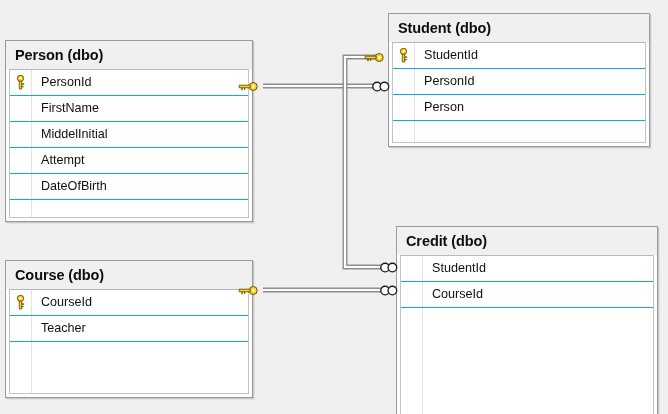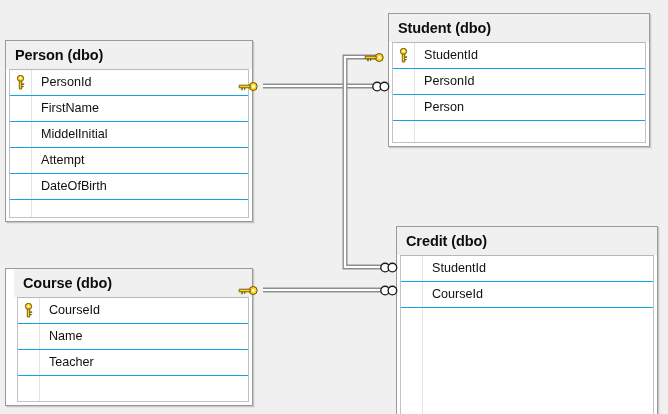--- a/index.html
+++ b/index.html
@@ -168,41 +168,37 @@
           </div>
           <div class="col-row">
             <div class="key-cell"></div>
             <div class="col-name">Person</div>
           </div>
           <div class="col-row filler-row">
             <div class="key-cell"></div>
           </div>
         </div>
       </div>
-      <div class="table-box" style="left: 5px; top: 268px; width: 248px; height: 138px; padding-left: 8px;">
+      <div class="table-box" style="left: 5px; top: 260px; width: 248px; height: 138px;">
         <div class="table-header">Course (dbo)</div>
         <div class="table-grid">
           <div class="col-row">
             <div class="key-cell">
               <svg class="vkey" viewBox="0 0 11 15">
                 <circle cx="5.5" cy="3.4" r="3.1" fill="#ffd21e" stroke="#6b5400" stroke-width="1"></circle>
                 <circle cx="5.5" cy="3.2" r="1.1" fill="#ffffff"></circle>
                 <path d="M4.3 6.2 H6.7 V14 H4.3 Z" fill="#ffd21e" stroke="#6b5400" stroke-width="0.9"></path>
                 <path d="M6.7 9.1 H9.2" stroke="#6b5400" stroke-width="1.4"></path>
                 <path d="M6.7 11.6 H8.6" stroke="#6b5400" stroke-width="1.2"></path>
               </svg>
             </div>
             <div class="col-name">CourseId</div>
           </div>
           <div class="col-row">
             <div class="key-cell"></div>
-            <div class="col-name">Name</div>
-          </div>
-          <div class="col-row">
-            <div class="key-cell"></div>
             <div class="col-name">Teacher</div>
           </div>
           <div class="col-row filler-row">
             <div class="key-cell"></div>
           </div>
         </div>
       </div>
       <div class="table-box" style="left: 396px; top: 226px; width: 262px; height: 198px;">
         <div class="table-header">Credit (dbo)</div>
         <div class="table-grid">

